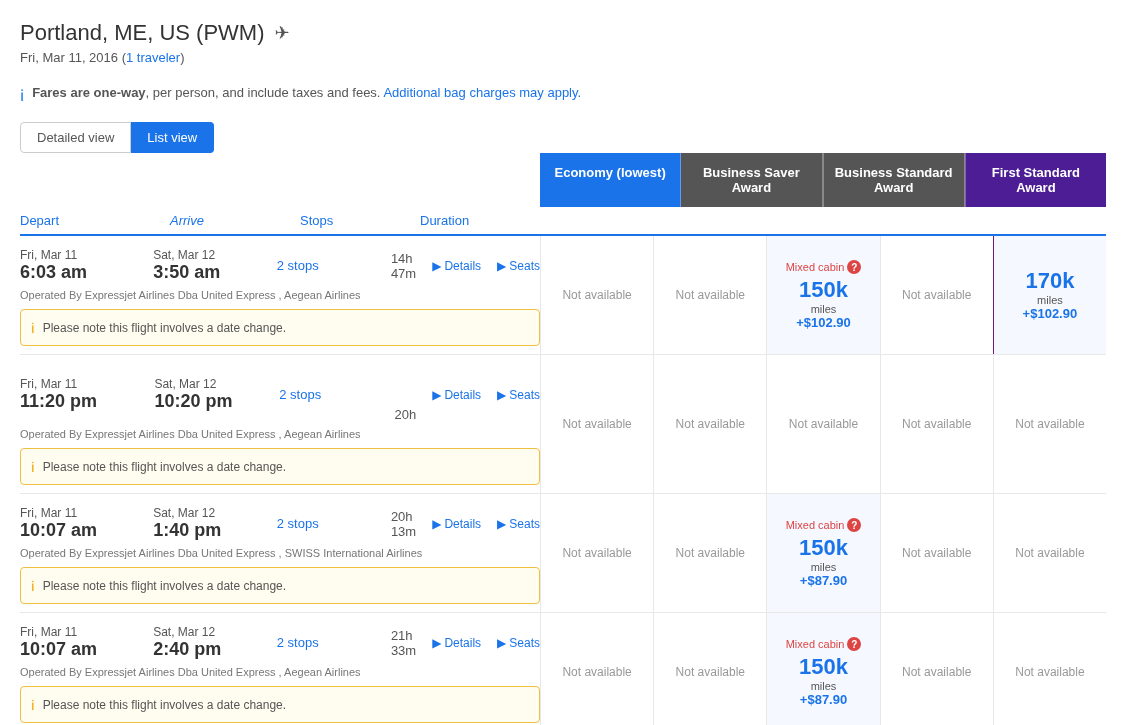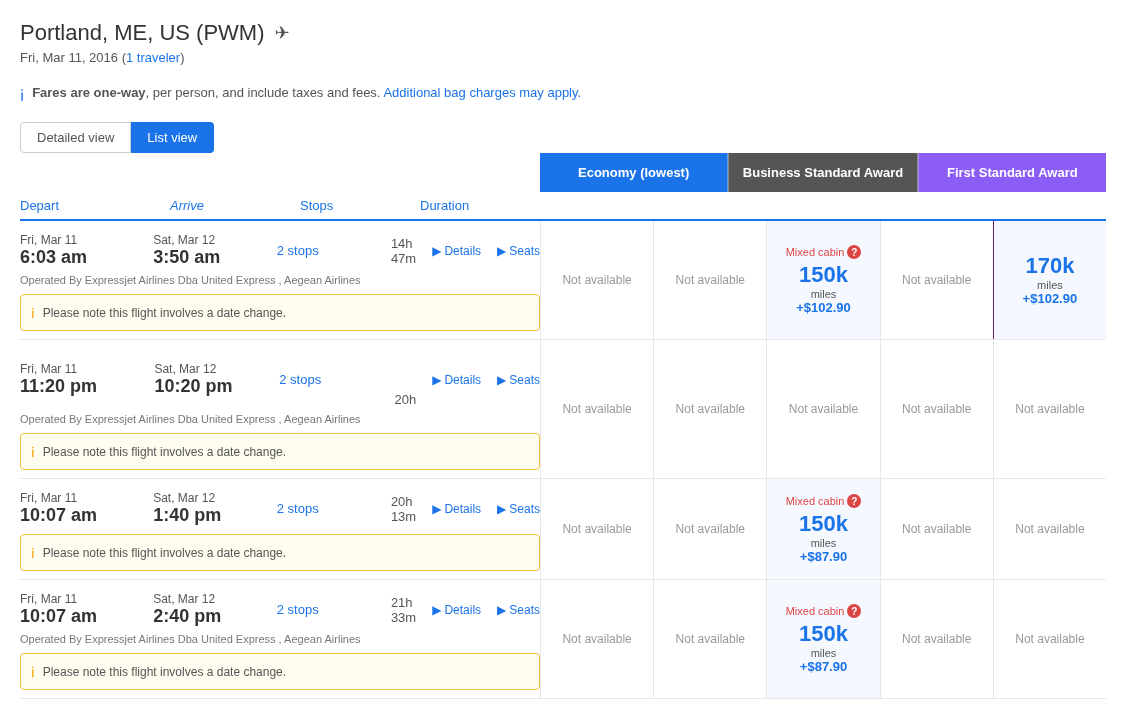--- a/index.html
+++ b/index.html
@@ -103,22 +103,23 @@
 </div>
 
 <div style="display:flex; margin-bottom: 0;">
   <button class="view-btn">Detailed view</button>
   <button class="view-btn active">List view</button>
 </div>
 
 <div style="display:flex; margin-top: 0;">
   <div style="width:520px; flex-shrink:0;"></div>
   <div class="col-header-award col-header-economy" style="flex:1; text-align:center; padding:12px 8px; font-size:13px; font-weight:bold; color:#fff; border-right:1px solid rgba(255,255,255,0.3);">Economy (lowest)</div>
+  <div class="col-header-award col-header-biz-saver" style="flex:1; text-align:center; padding:12px 8px; font-size:13px; font-weight:bold; color:#fff; border-right:1px solid rgba(255,255,255,0.3); background:#555;">Business Saver Award</div>
   <div class="col-header-award col-header-biz-standard" style="flex:1; text-align:center; padding:12px 8px; font-size:13px; font-weight:bold; color:#fff; border-right:1px solid rgba(255,255,255,0.3); background:#555;">Business Standard Award</div>
-  <div class="col-header-award col-header-first-standard" style="flex:1; text-align:center; padding:12px 8px; font-size:13px; font-weight:bold; color:#fff; background:#8b5cf6;">First Standard Award</div>
+  <div class="col-header-award col-header-first-standard" style="flex:1; text-align:center; padding:12px 8px; font-size:13px; font-weight:bold; color:#fff; background:#4c1d95;">First Standard Award</div>
 </div>
 
 <div class="sub-header" style="display:flex; border-bottom:2px solid #1a73e8; padding:6px 0;">
   <div class="sub-header-item" style="width:140px; color:#1a73e8; font-size:13px; padding:0;">Depart</div>
   <div class="sub-header-item" style="width:130px; color:#1a73e8; font-size:13px; padding:0 10px;">Arrive</div>
   <div class="sub-header-item" style="width:120px; color:#1a73e8; font-size:13px; padding:0 10px;">Stops</div>
   <div class="sub-header-item" style="flex:1; color:#1a73e8; font-size:13px; padding:0 10px;">Duration</div>
 </div>
 
 <div id="flight-rows-container">
@@ -235,20 +236,21 @@
           </div>
           <div style="width:120px;">
             <span style="color:#1a73e8;">2 stops</span>
           </div>
           <div style="flex:1;display:flex;align-items:center;gap:16px;">
             <span style="color:#555;">20h 13m</span>
             <a href="#" style="color:#1a73e8;font-size:12px;text-decoration:none;display:flex;align-items:center;gap:3px;"><span>▶</span> Details</a>
             <a href="#" style="color:#1a73e8;font-size:12px;text-decoration:none;display:flex;align-items:center;gap:3px;"><span>▶</span> Seats</a>
           </div>
         </div>
+        <div style="font-size:11px;color:#777;padding:2px 0 4px 0;">Operated By Expressjet Airlines Dba United Express , SWISS International Airlines</div>
         <div style="display:flex;align-items:center;gap:8px;border:1px solid #f0c040;border-radius:4px;padding:8px 10px;margin:4px 0 8px 0;font-size:12px;color:#555;background:#fffdf0;">
           <span style="color:#f0a000;font-size:14px;">ℹ</span>
           <span>Please note this flight involves a date change.</span>
         </div>
       </div>
       <div class="award-cell" style="flex:1;text-align:center;padding:12px 6px;border-left:1px solid #e8e8e8;display:flex;flex-direction:column;align-items:center;justify-content:center;">
           <span class="not-available" style="color:#999;font-size:12px;">Not available</span>
         </div>
       <div class="award-cell" style="flex:1;text-align:center;padding:12px 6px;border-left:1px solid #e8e8e8;display:flex;flex-direction:column;align-items:center;justify-content:center;">
           <span class="not-available" style="color:#999;font-size:12px;">Not available</span>

